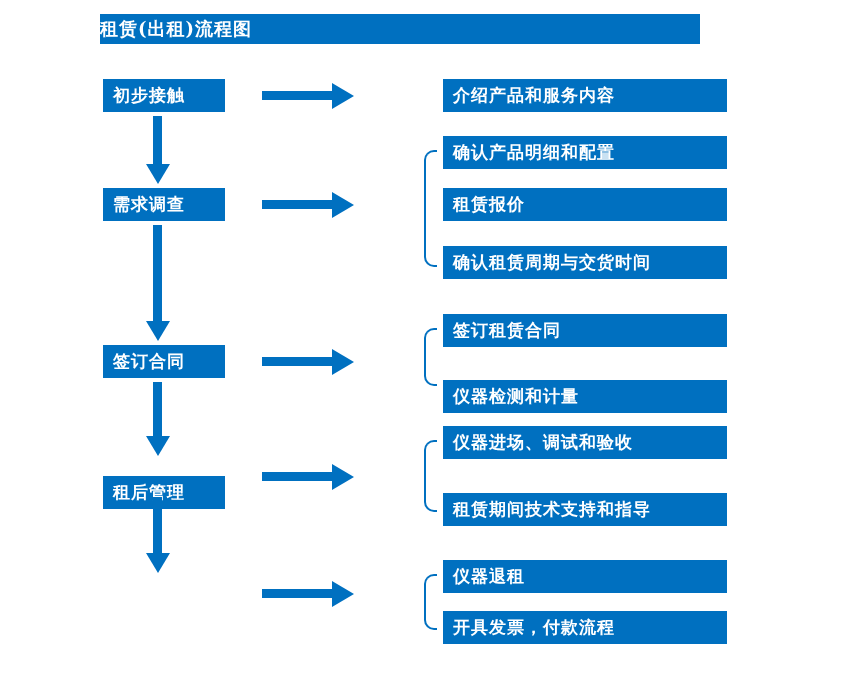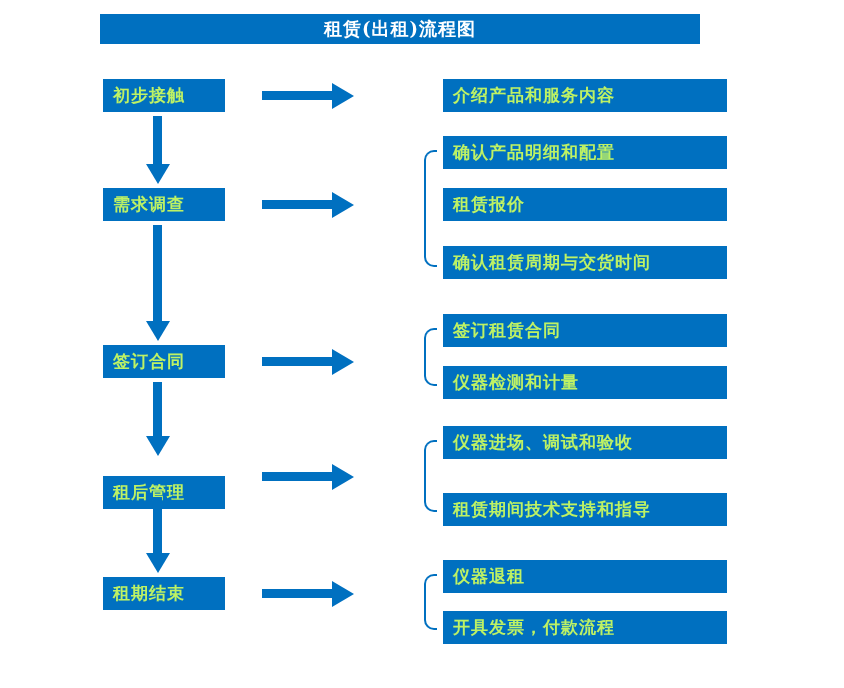--- a/index.html
+++ b/index.html
@@ -17,29 +17,29 @@
 
   .title-bar {
     position: absolute;
     left: 100px; top: 14px;
     width: 600px; height: 30px;
     background: var(--blue);
     color: #ffffff;
     font-weight: bold;
     font-size: 18px;
     line-height: 30px;
-    text-align: center;
+    text-align: left;
     letter-spacing: 1px;
   }
 
   .box {
     position: absolute;
     height: 33px;
     background: var(--blue);
-    color: #bef264;
+    color: #ffffff;
     font-weight: bold;
     font-size: 17px;
     line-height: 33px;
     padding-left: 10px;
     letter-spacing: 1px;
     white-space: nowrap;
     overflow: hidden;
   }
   .step   { left: 103px; width: 122px; }
   .detail { left: 443px; width: 284px; }
@@ -85,21 +85,20 @@
 <body>
 
 <div class="canvas">
 
   <div class="title-bar">租赁(出租)流程图</div>
 
   <div class="box step" style="top:79px;">初步接触</div>
   <div class="box step" style="top:345px;">签订合同</div>
   <div class="box step" style="top:188px;">需求调查</div>
   <div class="box step" style="top:476px;">租后管理</div>
-  <div class="box step" style="top:577px;">租期结束</div>
 
   <div class="v-arrow" style="left:153px;top:116px;height:48px;"></div>
   <div class="v-arrow" style="left:153px;top:225px;height:96px;"></div>
   <div class="v-arrow" style="left:153px;top:382px;height:54px;"></div>
   <div class="v-arrow" style="left:153px;top:497px;height:56px;"></div>
 
   <div class="h-arrow" style="left:262px;top:91px;width:70px;"></div>
   <div class="h-arrow" style="left:262px;top:200px;width:70px;"></div>
   <div class="h-arrow" style="left:262px;top:357px;width:70px;"></div>
   <div class="h-arrow" style="left:262px;top:472px;width:70px;"></div>
@@ -108,19 +107,19 @@
   <div class="bracket" style="top:150px;height:117px;"></div>
   <div class="bracket" style="top:328px;height:58px;"></div>
   <div class="bracket" style="top:440px;height:72px;"></div>
   <div class="bracket" style="top:574px;height:56px;"></div>
 
   <div class="box detail" style="top:79px;">介绍产品和服务内容</div>
   <div class="box detail" style="top:136px;">确认产品明细和配置</div>
   <div class="box detail" style="top:246px;">确认租赁周期与交货时间</div>
   <div class="box detail" style="top:188px;">租赁报价</div>
   <div class="box detail" style="top:314px;">签订租赁合同</div>
-  <div class="box detail" style="top:366px;">仪器检测和计量</div>
+  <div class="box detail" style="top:380px;">仪器检测和计量</div>
   <div class="box detail" style="top:426px;">仪器进场、调试和验收</div>
   <div class="box detail" style="top:493px;">租赁期间技术支持和指导</div>
   <div class="box detail" style="top:611px;">开具发票，付款流程</div>
   <div class="box detail" style="top:560px;">仪器退租</div>
 
 </div>
 
 </body></html>

